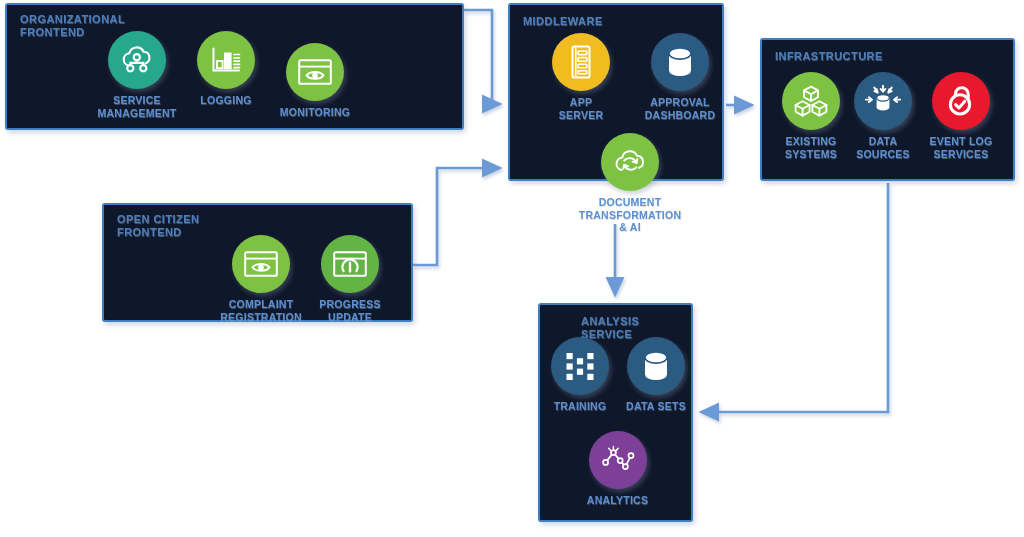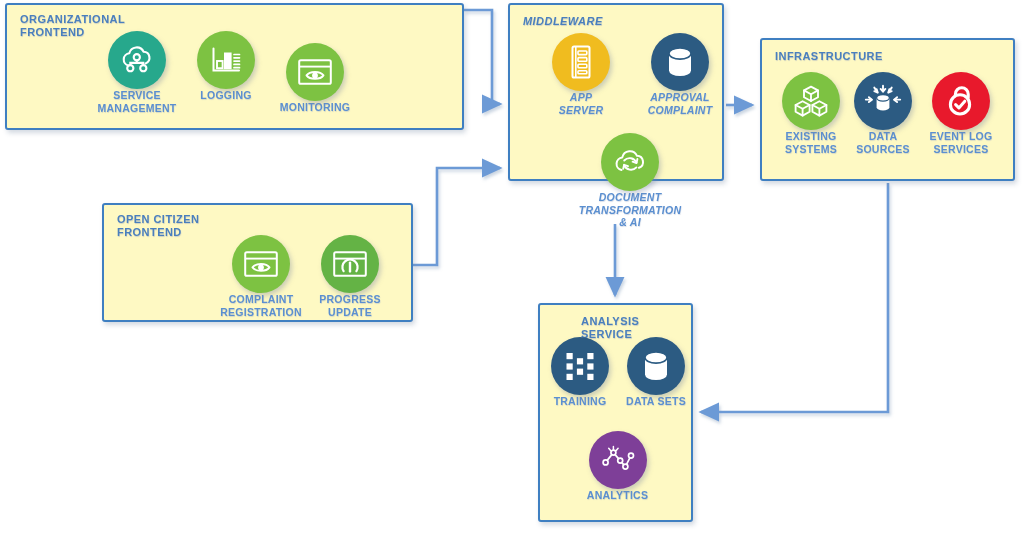--- a/index.html
+++ b/index.html
@@ -23,21 +23,21 @@
   #connector-layer {
     position: absolute;
     left: 0; top: 0;
     width: 1024px; height: 537px;
     z-index: 1;
     pointer-events: none;
   }
   
   .panel {
     position: absolute;
-    background: #fef9c3;
+    background: #0f172a;
     border: 2.5px solid #3f7fc1;
     border-radius: 3px;
     box-shadow: 2px 3px 5px rgba(120,140,165,0.33);
     z-index: 2;
   }
   .panel-title {
     position: absolute;
     font-size: 11px;
     font-weight: bold;
     color: #4a7fbd;
@@ -57,20 +57,21 @@
     border-radius: 50%;
     margin: 0 auto;
     position: relative;
     box-shadow: 2px 3px 5px rgba(120,135,160,0.38);
     display: flex;
     align-items: center;
     justify-content: center;
   }
   .node-circle svg { display: block; }
   .node-label {
+    margin-top: 5px;
     font-size: 10.5px;
     font-weight: bold;
     color: #5b8fd0;
     line-height: 12.5px;
     letter-spacing: 0.25px;
     text-shadow: 0.5px 0.5px 0.8px rgba(160,175,200,0.4);
     white-space: pre-line;
   }
 </style>
 </head>
@@ -133,21 +134,21 @@
           <path d="M3.2 9.6 H34.8" stroke-width="1.9"></path>
           <path d="M10.5 18.4 c3.2-4.6 13.8-4.6 17 0 c-3.2 4.6-13.8 4.6-17 0 z" stroke-width="1.9" stroke-linejoin="round"></path>
           <circle cx="19" cy="18.4" r="2.9" fill="#fff" stroke="none"></circle>
         </svg>
       </div>
       <div class="node-label">MONITORING</div>
     </div>
 
   </div>
 
-  <div class="panel" style="left:508px; top:3px; width:216px; height:178px;font-style:italic;">
+  <div class="panel" style="left:508px; top:3px; width:216px; height:178px;">
     <div class="panel-title" style="left:13px; top:10px;">MIDDLEWARE</div>
 
     <div class="node" style="left:17px; top:28px;">
       <div class="node-circle" style="background:#f0bc1f;">
         <svg width="26" height="36" viewBox="0 0 26 36" fill="none" stroke="#fff" stroke-width="2">
           <rect x="4.5" y="2.5" width="17" height="31" rx="1.6"></rect>
           <path d="M7.8 2.5 V33.5" stroke-width="1.6"></path>
           <rect x="10" y="7" width="8.8" height="3.6" rx="0.8" stroke-width="1.6"></rect>
           <rect x="10" y="13.6" width="8.8" height="3.6" rx="0.8" stroke-width="1.6"></rect>
           <rect x="10" y="20.2" width="8.8" height="3.6" rx="0.8" stroke-width="1.6"></rect>
@@ -159,21 +160,21 @@
     </div>
 
     <div class="node" style="left:116px; top:28px;">
       <div class="node-circle" style="background:#2c5b82;">
         <svg width="32" height="34" viewBox="0 0 32 34" fill="none">
           <path d="M5 8.5 V25.5 a11 5.6 0 0 0 22 0 V8.5 z" fill="#fff"></path>
           <ellipse cx="16" cy="8.5" rx="11" ry="5.6" fill="#fff" stroke="#2c5b82" stroke-width="1.6"></ellipse>
         </svg>
       </div>
       <div class="node-label">APPROVAL
-COMPLAINT</div>
+DASHBOARD</div>
     </div>
 
     <div class="node" style="left:66px; top:128px;">
       <div class="node-circle" style="background:#7dc242;">
         <svg width="38" height="32" viewBox="0 0 38 32" fill="none" stroke="#fff" stroke-width="2">
           <path d="M10.5 24 A6.4 6.4 0 0 1 11.3 11.4 A7.8 7.8 0 0 1 26 9.8 A6.2 6.2 0 0 1 28 21.8" stroke-linecap="round" stroke-linejoin="round"></path>
           <path d="M13.2 14.5 a7.4 7.4 0 0 1 12.3 2.2" stroke-width="1.9" stroke-linecap="round"></path>
           <path d="M26.4 13.0 l-0.9 4.1 l-3.9 -1.4" stroke-width="1.9" stroke-linecap="round" stroke-linejoin="round"></path>
           <path d="M25.4 21.4 a7.4 7.4 0 0 1 -12.3 -2.2" stroke-width="1.9" stroke-linecap="round"></path>
           <path d="M12.2 22.9 l0.9 -4.1 l3.9 1.4" stroke-width="1.9" stroke-linecap="round" stroke-linejoin="round"></path>

